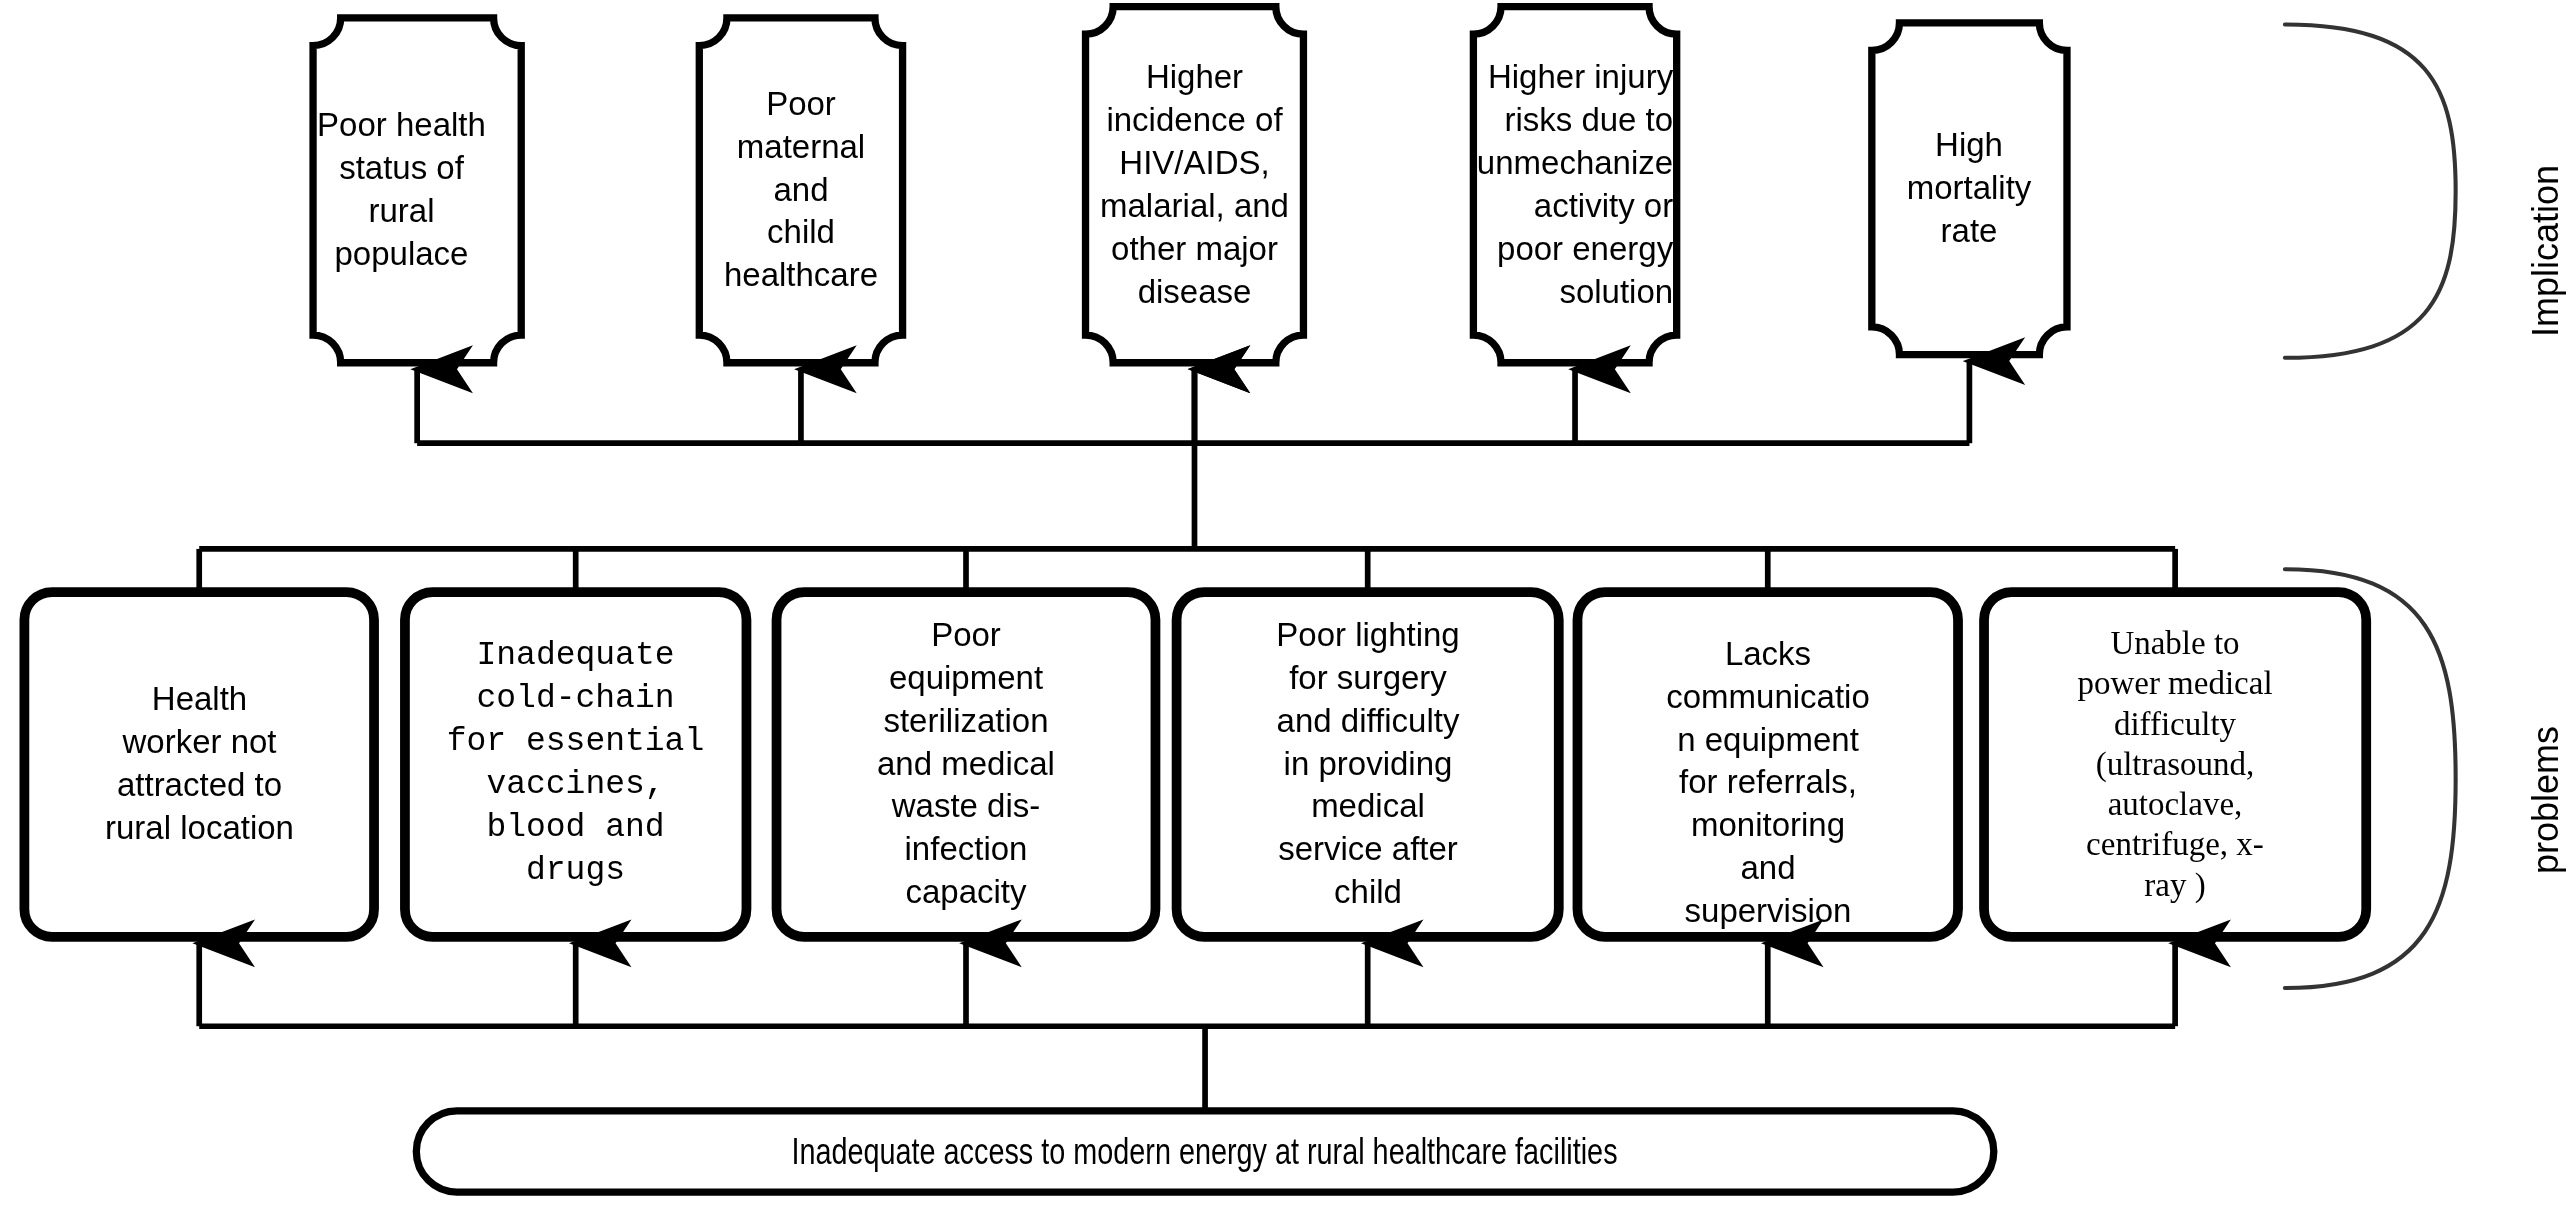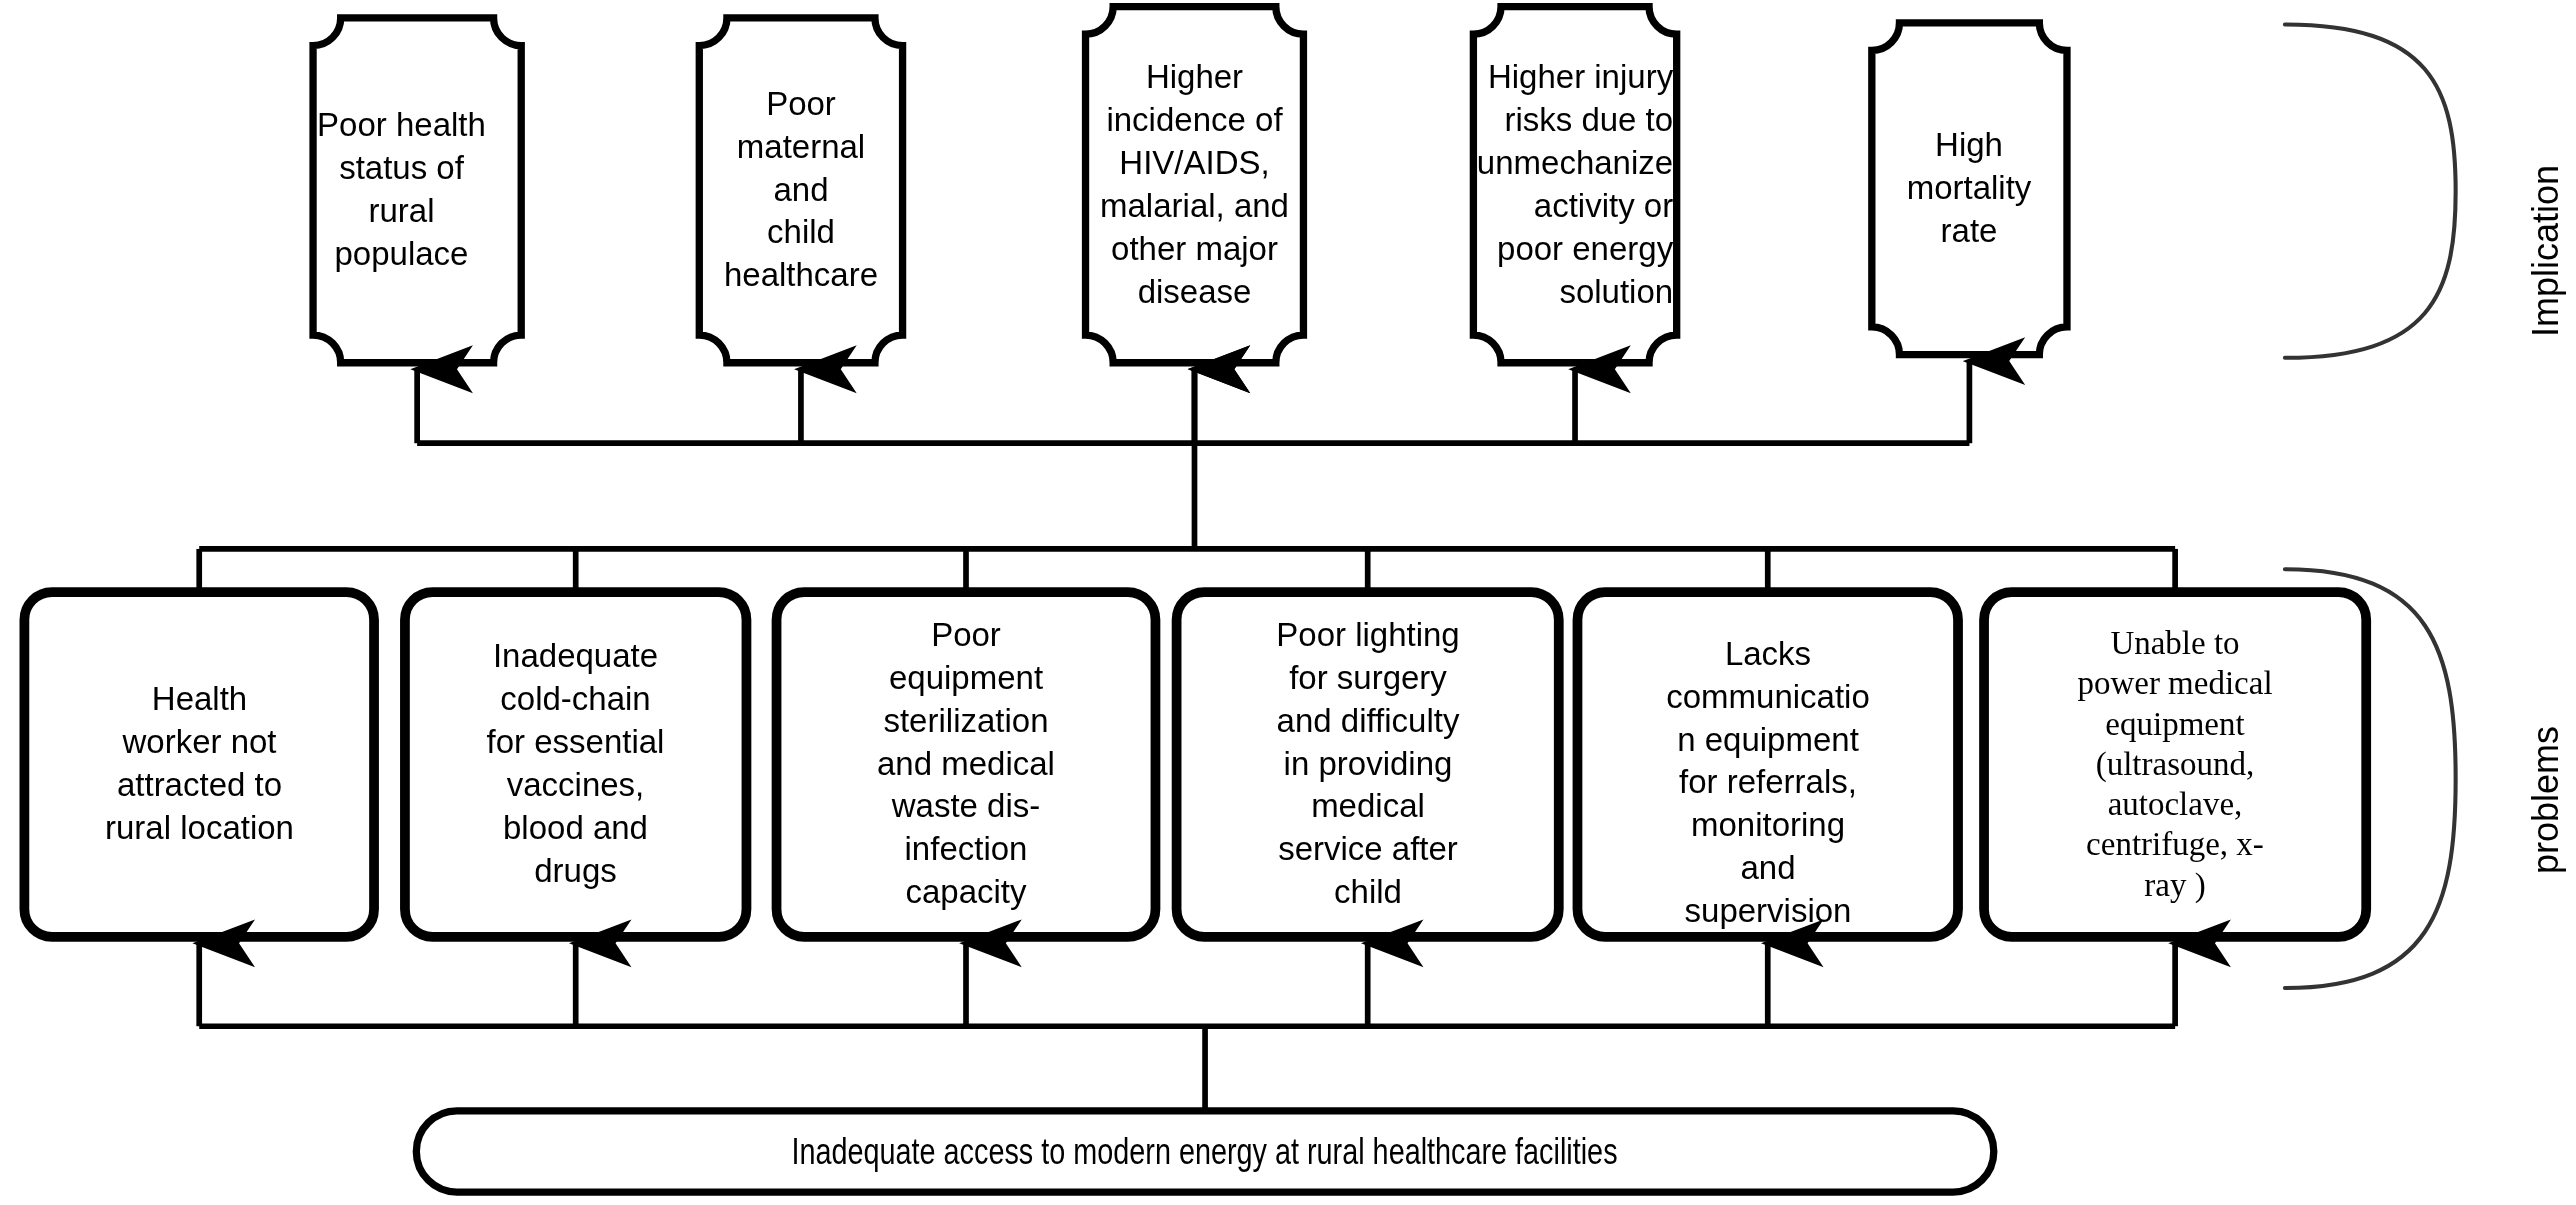--- a/index.html
+++ b/index.html
@@ -146,21 +146,21 @@
 solution</span></div>
       <div class="nodeText imp-text" style="left: 1886px; top: 26px; width: 166px; height: 325px; text-align: center;"><span>High
 mortality
 rate</span></div>
     </div>
   <div id="text-prob">
       <div class="nodeText prb-text" style="left: 41px; top: 595px; width: 317px; height: 338px;"><span>Health
 worker not
 attracted to
 rural location</span></div>
-      <div class="nodeText prb-text" style="left: 421px; top: 595px; width: 309px; height: 338px;"><span>Inadequate
+      <div class="nodeText prb-text" style="left: 421px; top: 595px; width: 309px; height: 338px; font-family: Liberation Mono, monospace;"><span>Inadequate
 cold-chain
 for essential
 vaccines,
 blood and
 drugs</span></div>
       <div class="nodeText prb-text" style="left: 793px; top: 595px; width: 346px; height: 338px;"><span>Poor
 equipment
 sterilization
 and medical
 waste dis-
@@ -175,21 +175,21 @@
 child</span></div>
       <div class="nodeText prb-text" style="left: 1594px; top: 595px; width: 348px; height: 338px; align-items: flex-end;"><span>Lacks
 communicatio
 n equipment
 for referrals,
 monitoring
 and
 supervision</span></div>
       <div class="nodeText prb-text serif" style="left: 2000px; top: 595px; width: 350px; height: 338px;"><span>Unable to
 power medical
-equipment
+difficulty
 (ultrasound,
 autoclave,
 centrifuge, x-
 ray )</span></div>
     </div>
   <div id="text-root">
       <div class="root-text" style="left: 416px; top: 1111px; width: 1577px; height: 81px;">
         <span>Inadequate access to modern energy at rural healthcare facilities</span>
       </div>
     </div>

